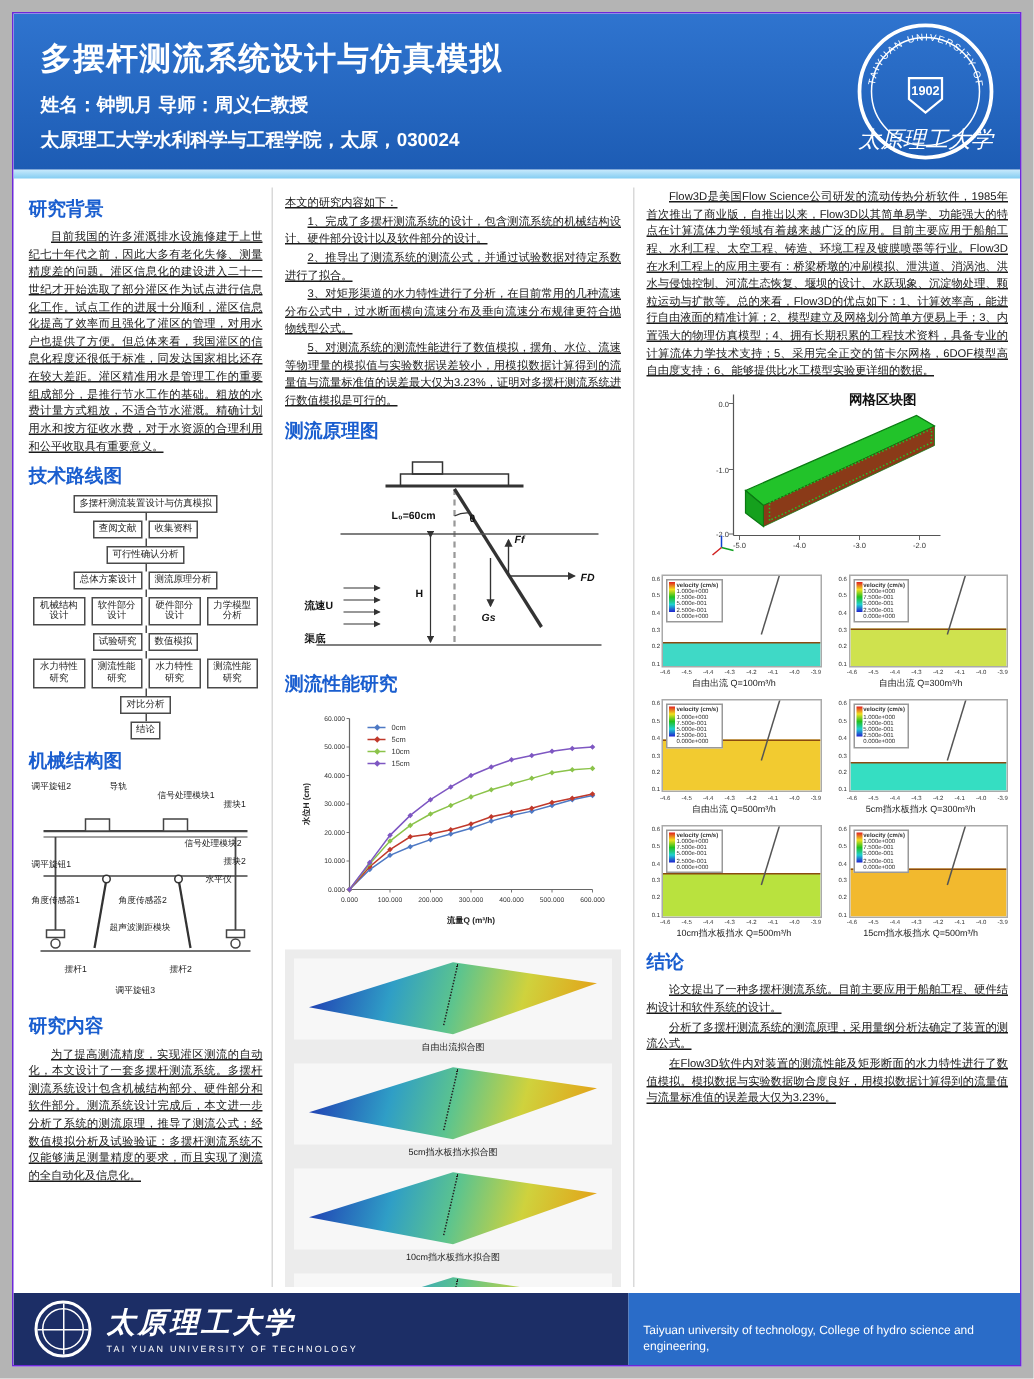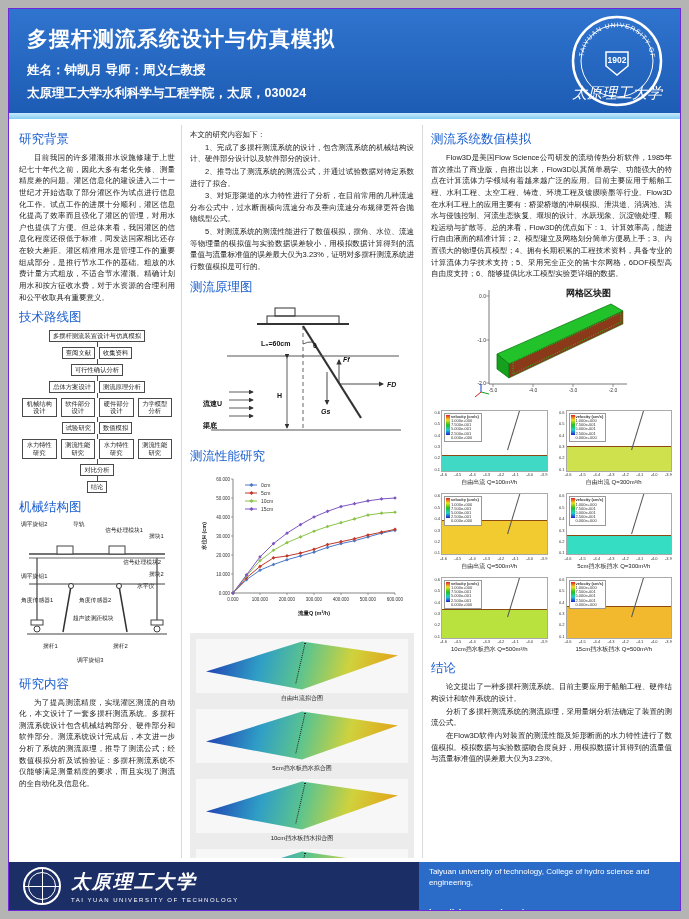--- a/index.html
+++ b/index.html
@@ -11,22 +11,22 @@
   #hdr .line2{font-size:12.5px;font-weight:bold;padding:9px 0 0 18px;}
   #hdr .line3{font-size:12.5px;font-weight:bold;padding:6px 0 0 18px;}
   #seal{position:absolute;right:16px;top:5px;width:94px;height:94px;}
   #strip{height:6px;background:linear-gradient(180deg,#c9eafc,#84cdf2);flex:0 0 auto;}
   
   #content{flex:1 1 auto;display:flex;padding:6px 8px 4px 10px;overflow:hidden;}
   .col{overflow:hidden;}
   #colL{width:156px;padding-right:6px;}
   #colM{width:224px;padding:0 8px;border-left:1px solid #d9d9d9;border-right:1px solid #d9d9d9;}
   #colR{flex:1;padding-left:8px;}
-  h2.sec{color:#1a5ecf;font-size:12.5px;margin:6px 0 4px 0;font-weight:normal;}
-  .body-txt{font-size:7.5px;line-height:1.55;color:#1a1a1a;text-align:justify;}
+  h2.sec{color:#1a5ecf;font-size:12.5px;margin:6px 0 4px 0;font-weight:bold;}
+  .body-txt{font-size:7.5px;line-height:1.55;color:#1a1a1a;text-align:justify;text-decoration:underline;}
   .body-txt p{margin:0 0 1px 0;text-indent:2em;}
   
   #flowchart{margin:4px auto 2px;width:150px;}
   .frow{display:flex;justify-content:center;gap:4px;}
   .fbox{border:1px solid #4a4a4a;font-size:6.3px;line-height:1.25;padding:1px 3px;background:#fff;text-align:center;color:#222;}
   .vline{width:1px;height:5px;background:#4a4a4a;margin:0 auto;}
   
   #mech{position:relative;width:152px;height:150px;margin:2px auto 0;}
   #mech svg{position:absolute;left:0;top:8px;}
   .mlabel{position:absolute;font-size:5.8px;color:#222;white-space:nowrap;}
@@ -64,21 +64,21 @@
   
   #ftr{flex:0 0 auto;height:48px;display:flex;}
   #ftrL{width:59%;background:#1c2e66;display:flex;align-items:center;padding-left:14px;color:#fff;}
   #ftrL .fseal{width:34px;height:34px;border:2px solid #fff;border-radius:50%;position:relative;margin-right:10px;flex:0 0 auto;
     background:
       linear-gradient(#fff,#fff) center/100% 1px no-repeat,
       linear-gradient(#fff,#fff) center/1px 100% no-repeat;}
   #ftrL .fseal::before{content:"";position:absolute;inset:3px;border:1px solid #fff;border-radius:50%;}
   #ftrL .cn{font-family:"DejaVu Serif","Liberation Serif",serif;font-style:italic;font-weight:bold;font-size:19px;letter-spacing:2px;}
   #ftrL .en{font-size:6px;letter-spacing:1.5px;margin-top:2px;}
-  #ftrR{flex:1;background:#2a6cc8;color:#fff;padding:5px 10px;font-size:8px;line-height:1.35;}
+  #ftrR{flex:1;background:#2a6cc8;color:#fff;padding:20px 10px;font-size:8px;line-height:1.35;}
   #ftrR .url{font-weight:bold;font-size:9px;margin-top:18px;}
 </style>
 </head>
 <body>
 
 <div id="poster">
 
   <div id="hdr">
     <div class="title">多摆杆测流系统设计与仿真模拟</div>
     <div class="line2">姓名：钟凯月 导师：周义仁教授</div>
@@ -368,21 +368,20 @@
           <div>
             <div class="surface">
               <div class="sheet"></div>
               <div class="dots"></div>
             </div>
           </div>
         </div>
     </div>
 
     <div class="col" id="colR">
-      <h2 class="sec">测流系统数值模拟</h2>
       <div class="body-txt">
           <p>Flow3D是美国Flow Science公司研发的流动传热分析软件，1985年首次推出了商业版，自推出以来，Flow3D以其简单易学、功能强大的特点在计算流体力学领域有着越来越广泛的应用。目前主要应用于船舶工程、水利工程、太空工程、铸造、环境工程及镀膜喷墨等行业。Flow3D在水利工程上的应用主要有：桥梁桥墩的冲刷模拟、泄洪道、消涡池、洪水与侵蚀控制、河流生态恢复、堰坝的设计、水跃现象、沉淀物处理、颗粒运动与扩散等。总的来看，Flow3D的优点如下：1、计算效率高，能进行自由液面的精准计算；2、模型建立及网格划分简单方便易上手；3、内置强大的物理仿真模型；4、拥有长期积累的工程技术资料，具备专业的计算流体力学技术支持；5、采用完全正交的笛卡尔网格，6DOF模型高自由度支持；6、能够提供比水工模型实验更详细的数据。</p>
         </div>
 
       <svg id="gridfig" width="162" height="120" viewBox="0 0 162 120">
         <text x="95" y="14" class="gf-t">网格区块图</text>
         <line x1="18" y1="8" x2="18" y2="102" stroke="#555" stroke-width="0.8"></line>
         <line x1="18" y1="102" x2="156" y2="102" stroke="#555" stroke-width="0.8"></line>
         <g id="gf-yticks">
             <text x="15" y="16" text-anchor="end" class="gf-tick">0.0</text>

